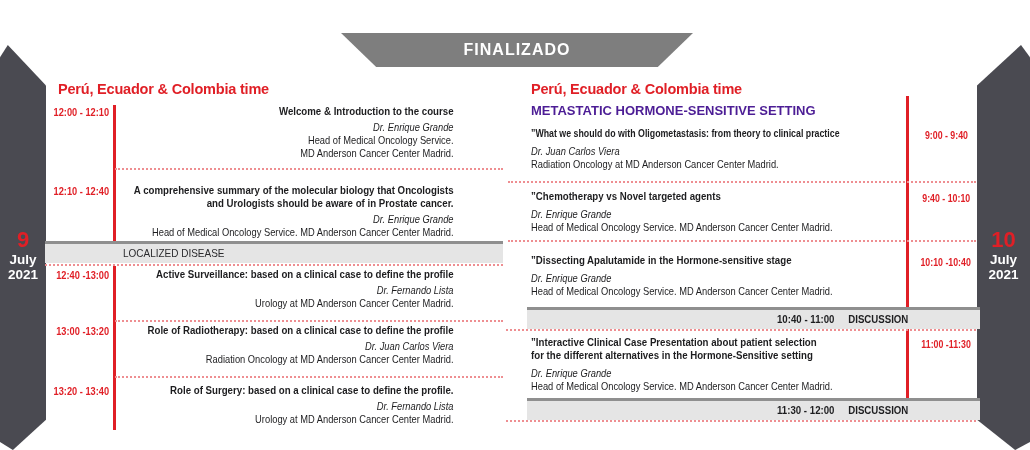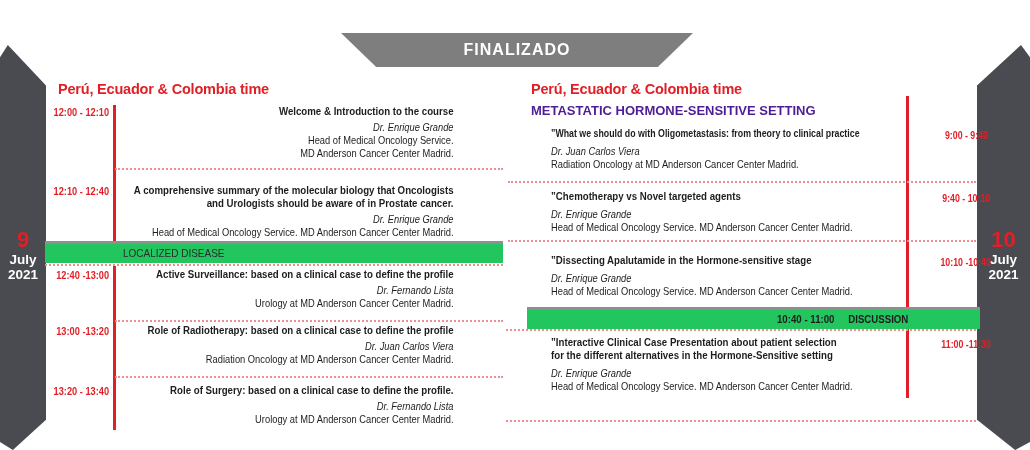--- a/index.html
+++ b/index.html
@@ -34,42 +34,42 @@
   .subhead  { position:absolute; left:531px; top:103px; color:#4c1d95; font-weight:bold; font-size:13px; white-space:nowrap; }
 
   
   .vline { position:absolute; width:3px; background:#E01F26; }
 
   
   .dots { position:absolute; height:0; border-top:2px dotted #EE8E91; }
 
   
   .row-l { position:absolute; left:45px;  width:458px; }
-  .row-r { position:absolute; left:540px; width:460px; }
+  .row-r { position:absolute; left:520px; width:460px; }
   .content-l { margin-left:46px;text-align:right; }
   .content-r { margin-left:11px; width:372px; }
 
   .ln { white-space:nowrap; transform:scaleX(.88); transform-origin:0 50%; line-height:13px; }
   .ln.xl { transform:scaleX(.80); }
   .ln:empty { display:none; }
   .t  { font-size:11px; font-weight:bold; color:#1D1D1F; }
   .sp { font-size:10.6px; font-style:italic; margin-top:3px; }
   .row-r .sp { margin-top:5px; }
   .o  { font-size:10.6px; }
 
   .time-l { position:absolute; left:0; top:1px; width:64px; text-align:right;
             color:#E01F26; font-weight:bold; font-size:10.5px; line-height:13px; }
   .time-l .sq { display:inline-block; white-space:nowrap; transform:scaleX(.88); transform-origin:100% 50%; }
   .time-r { position:absolute; left:390px; top:2px; width:72px; text-align:center;
             color:#E01F26; font-weight:bold; font-size:10px; line-height:13px; }
   .time-r .sq { display:inline-block; white-space:nowrap; transform:scaleX(.88); transform-origin:50% 50%; }
 
   
   .band { position:absolute; box-sizing:border-box; height:22px;
-          border-top:3px solid #8F8F8F; background:#22c55e; line-height:19px; }
+          border-top:3px solid #8F8F8F; background:#e5e5e5; line-height:19px; }
   .band-l { left:45px; width:458px; padding-left:78px; font-size:10.5px; color:#2B2B2E; }
   .band-r { left:527px; width:453px; padding-right:72px; text-align:right;
             font-size:10.5px; font-weight:bold; color:#1D1D1F; }
   .band-r .bt, .band-r .bl { display:inline-block; transform:scaleX(.92); transform-origin:100% 50%; white-space:nowrap; }
   .band-r .bl { margin-left:8px; }
   .band-l .bt { display:inline-block; transform:scaleX(.95); transform-origin:0 50%; white-space:nowrap; }
 </style>
 </head>
 <body>
 
@@ -211,15 +211,18 @@
     <div class="content-r">
       <div class="ln t">”Interactive Clinical Case Presentation about patient selection</div>
       <div class="ln t">for the different alternatives in the Hormone-Sensitive setting</div>
       <div class="ln sp">Dr. Enrique Grande</div>
       <div class="ln o">Head of Medical Oncology Service. MD Anderson Cancer Center Madrid.</div>
 
     </div>
     <div class="time-r"><span class="sq">11:00 -11:30</span></div>
   </div>
 
+  <div class="band band-r" style="top:398px;">
+    <span class="bt">11:30 - 12:00</span><span class="bl">DISCUSSION</span>
+  </div>
   <div class="dots" style="left:506px; top:420px; width:470px;"></div>
 
 </div>
 
 </body></html>

